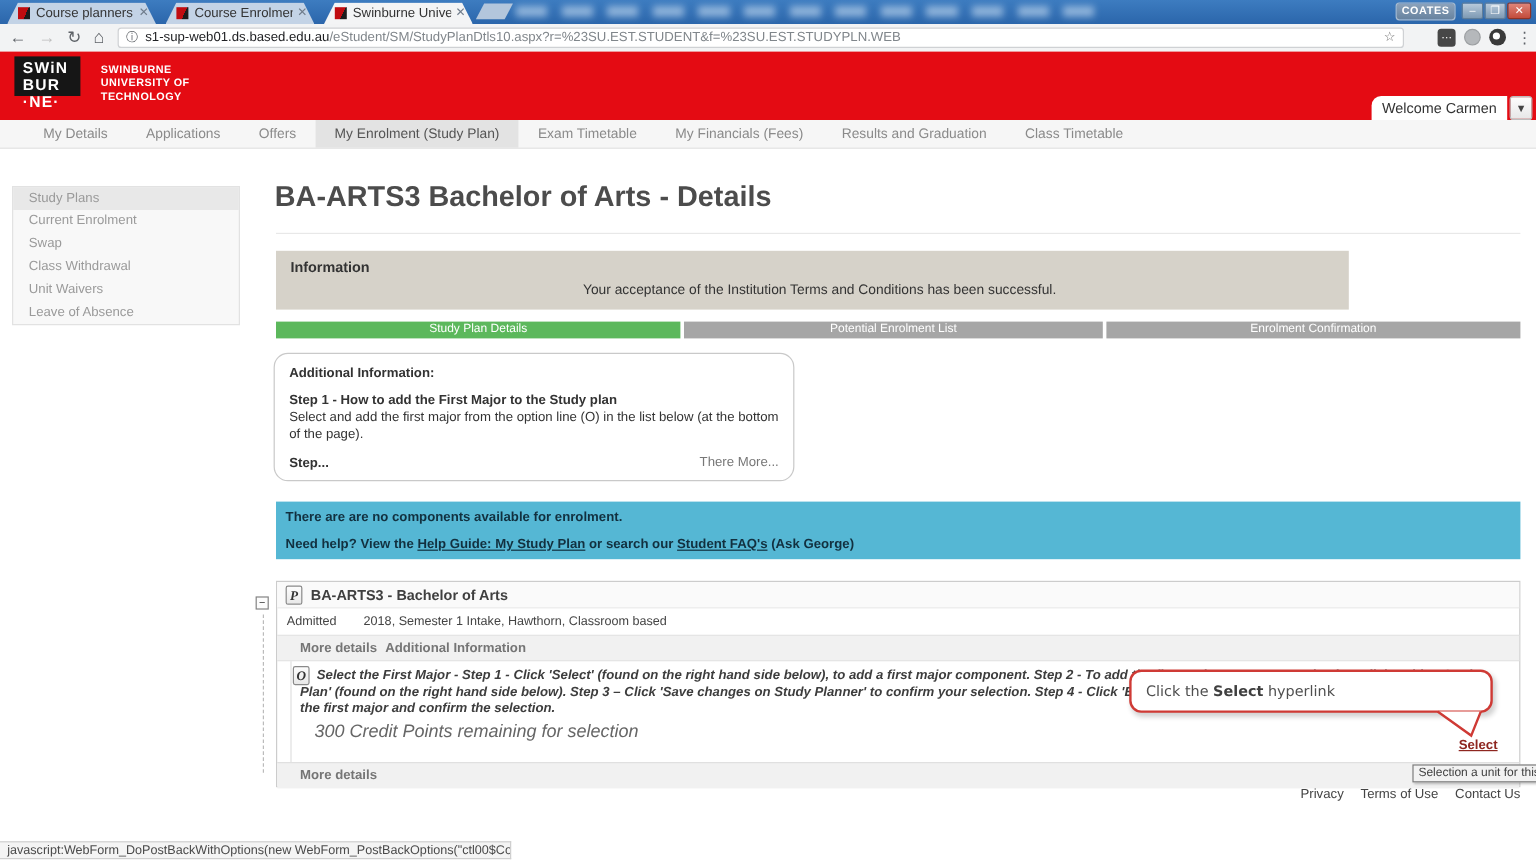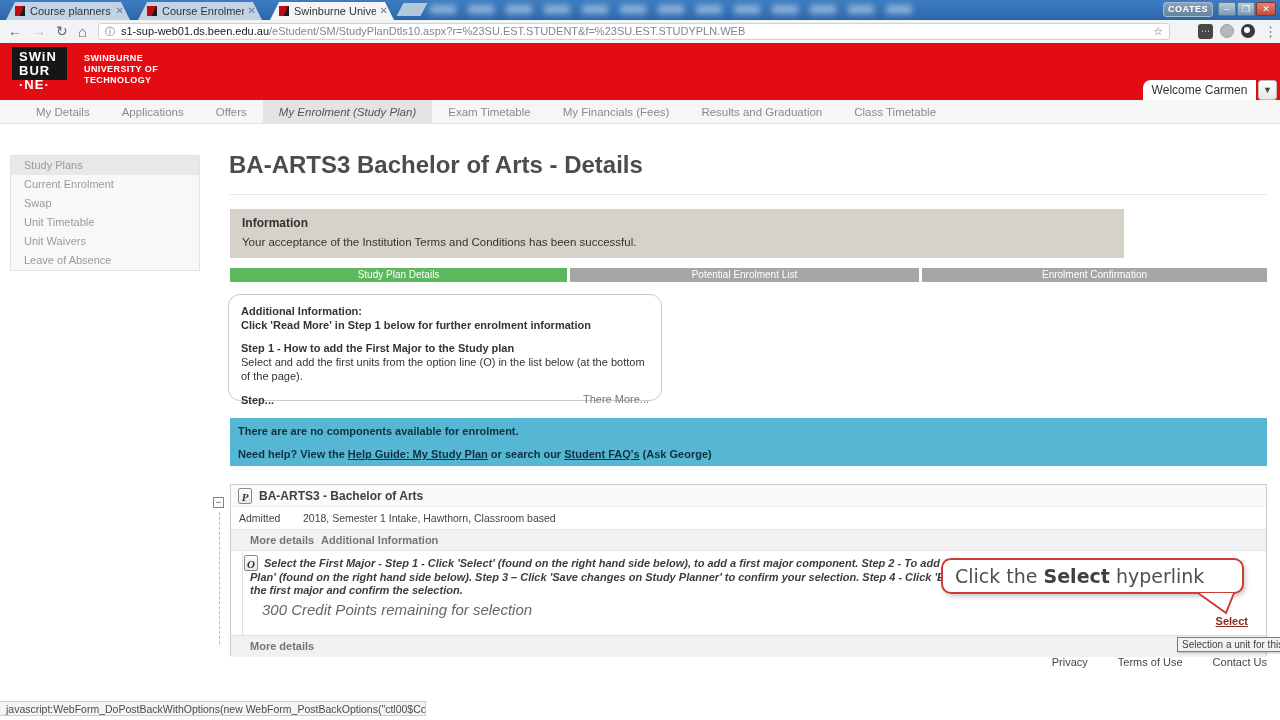--- a/index.html
+++ b/index.html
@@ -56,35 +56,35 @@
   .welcome-box { position:absolute; left:1143px; top:37px; width:113px; height:20px; background:#fff;
     border-radius:8px 0 0 0; color:#333; font-size:12px; text-align:center; line-height:21px; }
   .welcome-caret { position:absolute; left:1258px; top:37px; width:19px; height:20px;
     background:linear-gradient(#fdfdfd,#e7e7e7); border:1px solid #bdbdbd; border-radius:3px;
     color:#444; font-size:9px; text-align:center; line-height:18px; }
 
   
   .navbar { position:absolute; left:0; top:100px; width:1280px; height:24px; background:#f6f6f6;
     border-bottom:1px solid #e3e3e3; display:flex; padding-left:20px; font-size:11.5px; color:#8a8a8a; }
   .nav-item { padding:0 16px; line-height:24px; }
-  .nav-item.active { background:#e3e3e3; color:#555;font-style:italic; }
+  .nav-item.active { background:#e3e3e3; color:#555; }
 
   
   .sidebar { position:absolute; left:10px; top:155px; width:190px; height:116px;
     background:#f8f8f8; border:1px solid #e2e2e2; }
   .side-item { height:19px; line-height:19px; padding-left:13px; font-size:11px; color:#9a9a9a; }
   .side-item.active { background:#e8e8e8; }
 
   
   .page-title { position:absolute; left:229px; top:151px; font-size:24px; font-weight:bold; color:#4c4c4c; }
   .title-rule { position:absolute; left:230px; top:194px; width:1037px; border-top:1px solid #e8e8e8; }
 
   .infobox { position:absolute; left:230px; top:209px; width:894px; height:49px; background:#d6d2c9; }
   .infobox .ib-title { font-size:12px; font-weight:bold; color:#333; padding:7px 0 0 12px; }
-  .infobox .ib-msg { font-size:11.5px; color:#333; padding:6px 0 0 12px; }
+  .infobox .ib-msg { font-size:11.5px; color:#333; padding:6px 0 0 12px;text-align:center; }
 
   .progress { position:absolute; left:230px; top:268px; width:1130px; height:14px; display:flex; }
   .pseg { height:14px; color:#fff; font-size:10px; text-align:center; line-height:14px; }
   .pseg1 { width:337px; background:#5cb85c; margin-right:3px; }
   .pseg2 { width:349px; background:#a6a6a6; margin-right:3px; }
   .pseg3 { width:345px; background:#a6a6a6; }
 
   .addcard { position:absolute; left:228px; top:294px; width:434px; height:107px; background:#fff;
     border:1px solid #c9c9c9; border-radius:12px; padding:9px 12px; font-size:11px; color:#333; }
   .addcard .b { font-weight:bold; line-height:14px; }
@@ -120,26 +120,26 @@
   .select-link { position:absolute; right:18px; top:130px; font-size:11px; font-weight:bold;
     color:#8e2620; text-decoration:underline; }
   .prow-bottom { position:absolute; left:0; top:150px; width:100%; height:22px; background:#f1f1f1;
     border-top:1px solid #e0e0e0; font-size:11px; font-weight:bold; color:#757575; }
   .lnk-more2 { position:absolute; left:19px; top:4px; }
 
   .collapse-box { position:absolute; left:213px; top:497px; width:11px; height:11px; background:#fcfcfc;
     border:1px solid #848484; font-size:9px; line-height:9px; text-align:center; color:#333; }
   .dash-line { position:absolute; left:219px; top:512px; height:132px; border-left:1px dashed #bbb; }
 
-  .footer { position:absolute; top:656px; right:13px; display:flex; gap:30px; font-size:11px; color:#444; }
+  .footer { position:absolute; top:656px; right:13px; display:flex; gap:14px; font-size:11px; color:#444; }
 
   
   .callout { position:absolute; left:941px; top:558px; width:303px; height:36px; background:#fff;
     border:2px solid #cf3a35; border-radius:10px; box-shadow:2px 3px 4px rgba(0,0,0,.18);
-    font-family:"DejaVu Sans",sans-serif; font-size:19px; color:#4f4f4f; line-height:32px;
+    font-family:"DejaVu Sans",sans-serif; font-size:12px; color:#4f4f4f; line-height:32px;
     padding-left:12px; white-space:nowrap; z-index:5; }
   .callout .cb { font-weight:bold; color:#3f3f3f; }
   .callout-tail { position:absolute; left:1192px; top:592px; z-index:6; }
   .tooltip { position:absolute; left:1177px; top:637px; background:#f2f2f2; border:1px solid #7d7d7d;
     box-shadow:1px 1px 2px rgba(0,0,0,.25); font-size:10px; color:#3f3f3f; padding:1px 4px;
     white-space:nowrap; z-index:7; }
 
   .statusbar { position:absolute; left:0; top:701px; width:426px; height:15px; background:#f4f4f4;
     border:1px solid #cfcfcf; border-left:none; font-size:10.5px; color:#4a4a4a; padding:1px 6px;
     white-space:nowrap; overflow:hidden; }
@@ -173,21 +173,21 @@
     <div class="winbtn btn-red" style="left:1256px;"><span>✕</span></div>
   </div>
 
   <div class="toolbar">
     <span class="navico" style="left:8px; color:#5f6368;">←</span>
     <span class="navico" style="left:32px; color:#bdbdbd;">→</span>
     <span class="navico" style="left:56px;">↻</span>
     <span class="navico" style="left:78px; font-size:15px;">⌂</span>
     <div class="omnibox">
       <span class="omni-info">ⓘ</span>
-      <span class="url-host">s1-sup-web01.ds.been.edu.au</span><span class="url-path">/eStudent/SM/StudyPlanDtls10.aspx?r=%23SU.EST.STUDENT&amp;f=%23SU.EST.STUDYPLN.WEB</span>
+      <span class="url-host">s1-sup-web01.ds.based.edu.au</span><span class="url-path">/eStudent/SM/StudyPlanDtls10.aspx?r=%23SU.EST.STUDENT&amp;f=%23SU.EST.STUDYPLN.WEB</span>
       <span class="omni-star">☆</span>
     </div>
     <div class="extico ext-square" style="left:1198px;">⋯</div>
     <div class="extico ext-circle" style="left:1220px;"></div>
     <div class="extico ext-dark" style="left:1241px;"></div>
     <span class="menu-dots">⋮</span>
   </div>
 
   <div class="redhead">
     <div class="logo-box">
@@ -212,45 +212,44 @@
     <div class="nav-item">Exam Timetable</div>
     <div class="nav-item">My Financials (Fees)</div>
     <div class="nav-item">Results and Graduation</div>
     <div class="nav-item">Class Timetable</div>
   </div>
 
   <div class="sidebar">
     <div class="side-item active">Study Plans</div>
     <div class="side-item">Current Enrolment</div>
     <div class="side-item">Swap</div>
-    <div class="side-item">Unit Timetable</div>
+    <div class="side-item">Class Withdrawal</div>
     <div class="side-item">Unit Waivers</div>
     <div class="side-item">Leave of Absence</div>
   </div>
 
   <div class="page-title">BA-ARTS3 Bachelor of Arts - Details</div>
   <div class="title-rule"></div>
 
   <div class="infobox">
     <div class="ib-title">Information</div>
     <div class="ib-msg">Your acceptance of the Institution Terms and Conditions has been successful.</div>
   </div>
 
   <div class="progress">
     <div class="pseg pseg1">Study Plan Details</div>
     <div class="pseg pseg2">Potential Enrolment List</div>
     <div class="pseg pseg3">Enrolment Confirmation</div>
   </div>
 
   <div class="addcard">
     <div class="b">Additional Information:</div>
-    <div class="b">Click 'Read More' in Step 1 below for further enrolment information</div>
     <div class="gap8"></div>
     <div class="b">Step 1 - How to add the First Major to the Study plan</div>
-    <div class="n">Select and add the first units from the option line (O) in the list below (at the bottom of the page).</div>
+    <div class="n">Select and add the first major from the option line (O) in the list below (at the bottom of the page).</div>
     <div class="row">
       <span class="b">Step...</span>
       <span class="rm">There More...</span>
     </div>
   </div>
 
   <div class="notice">
     <div>There are are no components available for enrolment.</div>
     <div class="l2">
       <span>Need help? View the </span><a>Help Guide: My Study Plan</a><span> or search our </span><a>Student FAQ's</a><span> (Ask George)</span>

